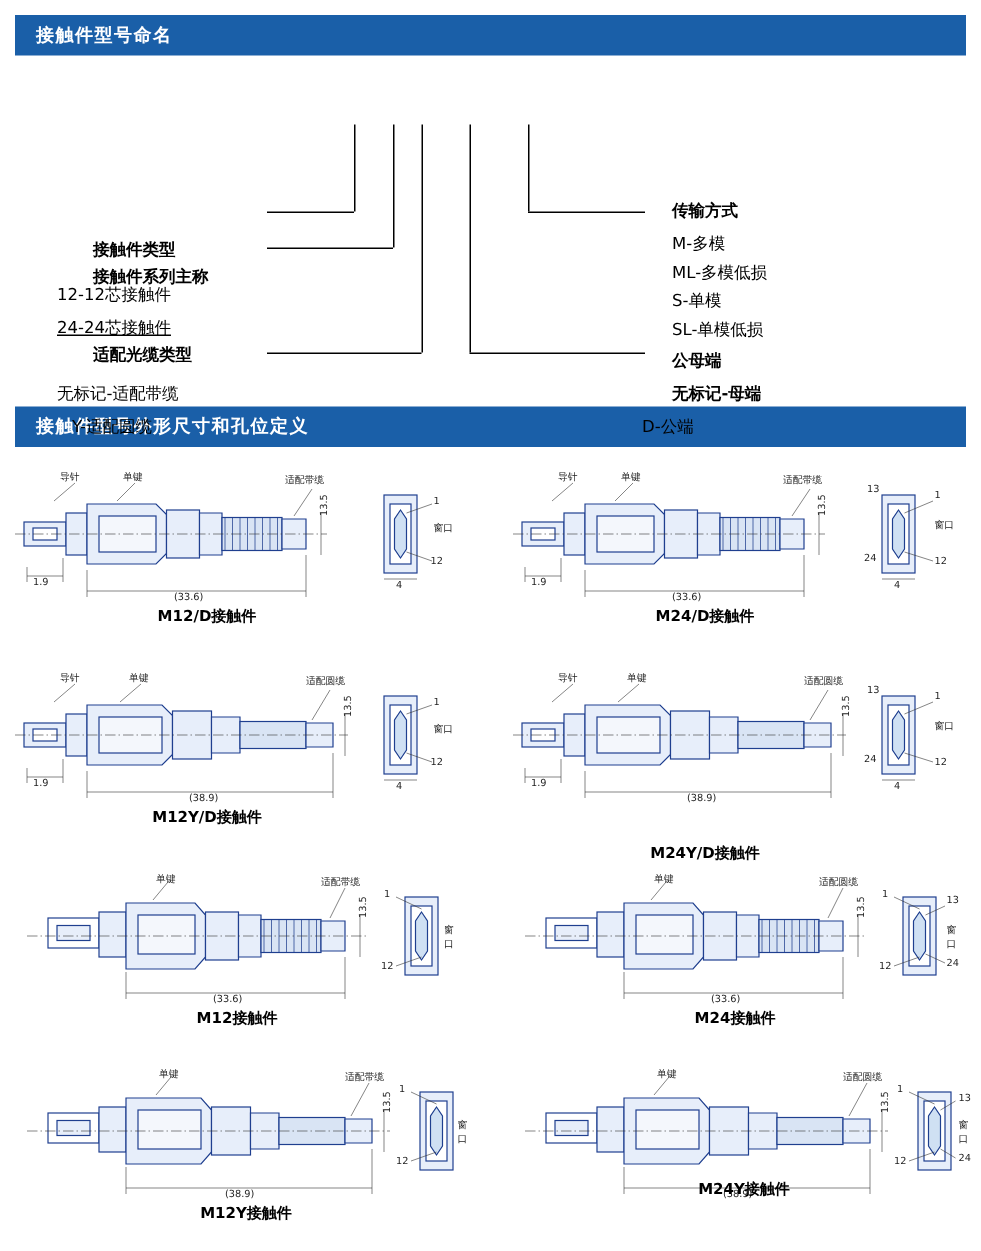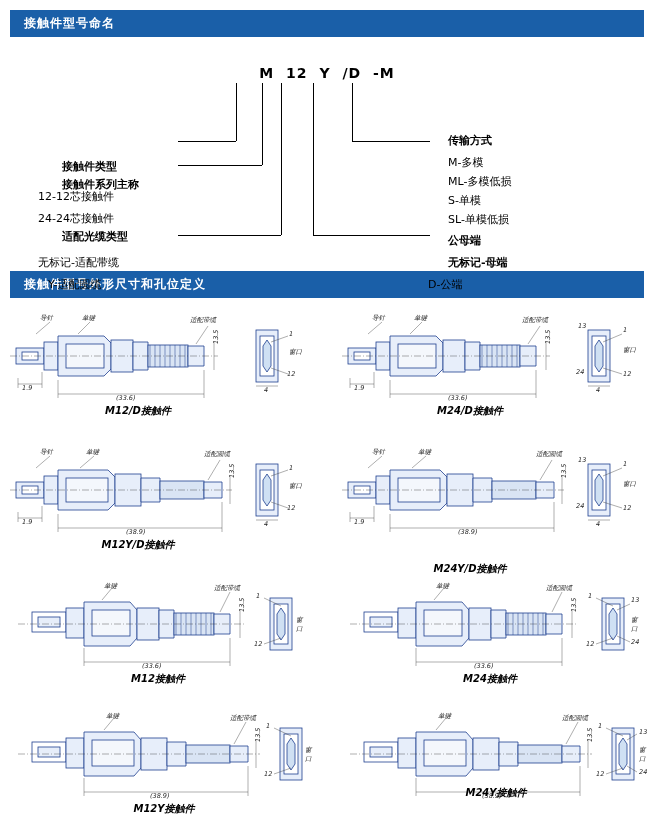--- a/index.html
+++ b/index.html
@@ -42,21 +42,20 @@
   .lbl { position: absolute; font-size: 11px; }
   .lbl.b { font-weight: bold; }
 
   .vline { position: absolute; width: 1px; background: #000; }
   .hline { position: absolute; height: 1px; background: #000; }
 
   
   .figures { position: relative; }
   .fig {
     position: absolute;
-    font-style: italic;
   }
   .figcap {
     position: absolute;
     font-size: 10px;
     font-weight: bold;
     text-align: center;
     width: 140px;
   }
   .tiny { font-size: 6.5px; color: #222; position: absolute; }
 
@@ -64,47 +63,40 @@
 </style>
 </head>
 <body>
 
 <div class="hdr-wrap">
   <div class="section-header">接触件型号命名</div>
 </div>
 
 <div class="naming">
 
-  <div class="code-row">
-    <span>M</span>
-    <span>12</span>
-    <span>Y</span>
-    <span>/D</span>
-    <span>-M</span>
-  </div>
 
   <div class="vline" style="left:236px; top:40px; height:58px;"></div>
   <div class="hline" style="left:178px; top:98px; width:58px;"></div>
 
   <div class="vline" style="left:262px; top:40px; height:82px;"></div>
   <div class="hline" style="left:178px; top:122px; width:84px;"></div>
 
   <div class="vline" style="left:281px; top:40px; height:152px;"></div>
   <div class="hline" style="left:178px; top:192px; width:103px;"></div>
 
   <div class="vline" style="left:313px; top:40px; height:152px;"></div>
   <div class="hline" style="left:313px; top:192px; width:117px;"></div>
 
   <div class="vline" style="left:352px; top:40px; height:58px;"></div>
   <div class="hline" style="left:352px; top:98px; width:78px;"></div>
 
   <div class="lbl b" style="left:62px; top:90px;margin-top:44px;">接触件系列主称</div>
   <div class="lbl b" style="left:62px; top:116px;">接触件类型</div>
   <div class="lbl" style="left:38px; top:146px;">12-12芯接触件</div>
-  <div class="lbl" style="left:38px; top:168px;">24-24芯接触件</div>
+  <div class="lbl" style="left:38px; top:168px;text-decoration:underline;">24-24芯接触件</div>
   <div class="lbl b" style="left:62px; top:186px;">适配光缆类型</div>
   <div class="lbl" style="left:38px; top:212px;">无标记-适配带缆</div>
   <div class="lbl" style="left:48px; top:234px;">Y-适配圆缆</div>
 
   <div class="lbl b" style="left:448px; top:90px;">传输方式</div>
   <div class="lbl" style="left:448px; top:112px;">M-多模</div>
   <div class="lbl" style="left:448px; top:131px;">ML-多模低损</div>
   <div class="lbl" style="left:448px; top:150px;">S-单模</div>
   <div class="lbl" style="left:448px; top:169px;">SL-单模低损</div>
   <div class="lbl b" style="left:448px; top:190px;">公母端</div>

